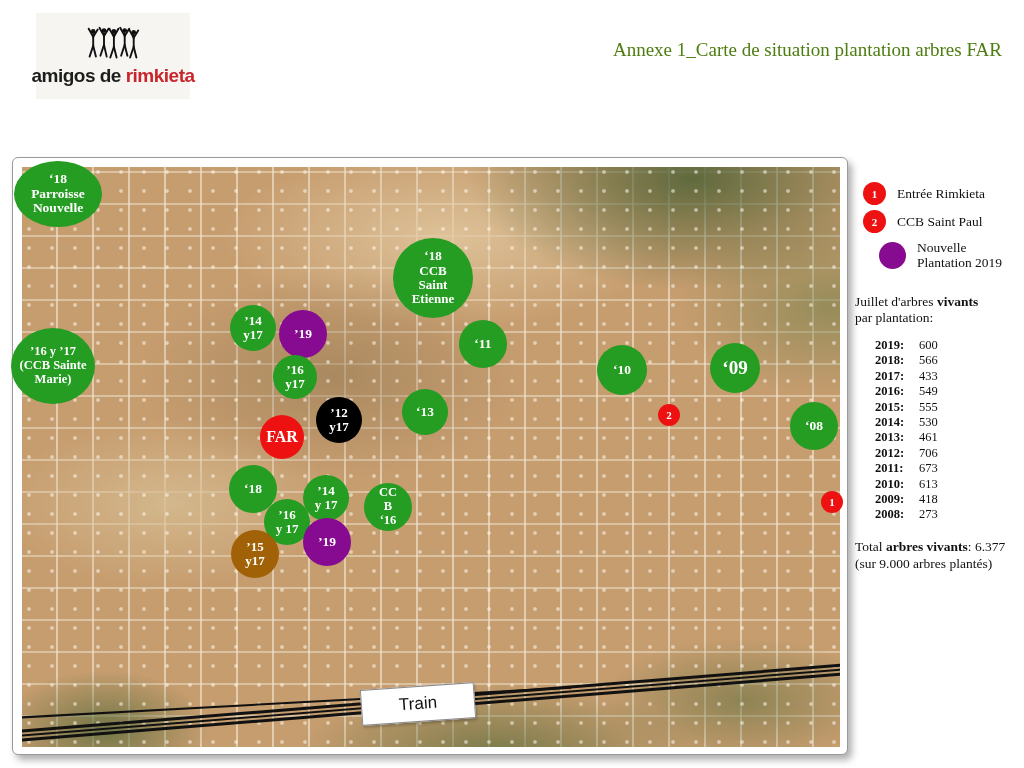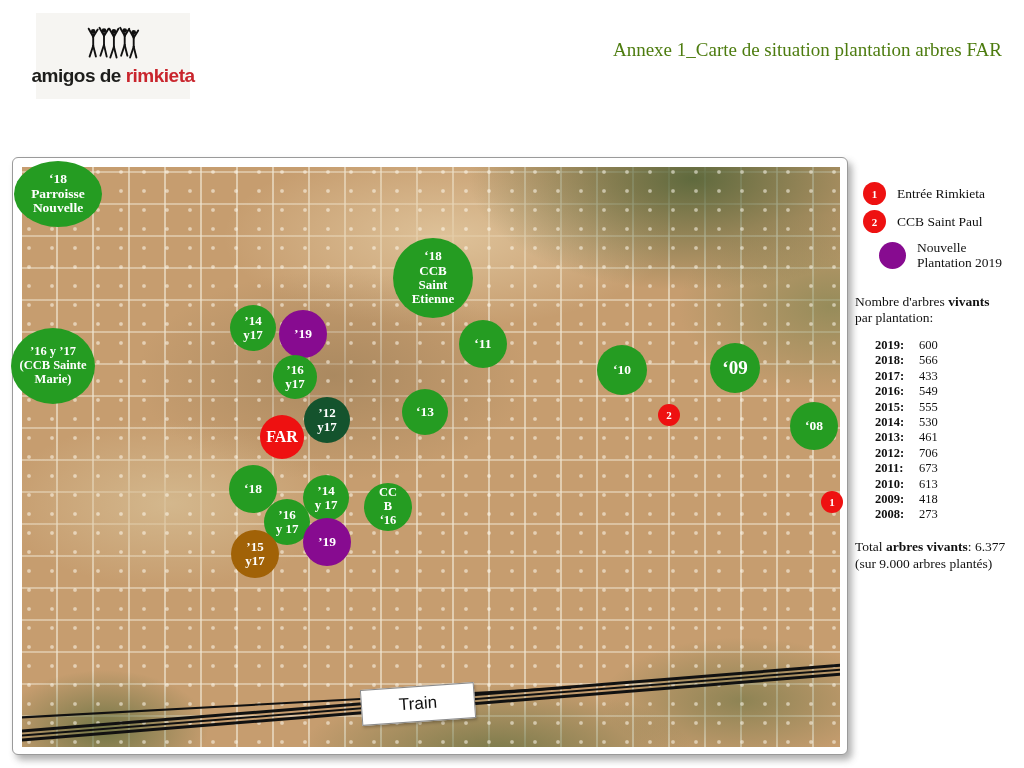--- a/index.html
+++ b/index.html
@@ -147,21 +147,21 @@
           <div>’14</div>
           <div>y17</div>
         </div>
         <div class="marker" style="background: rgb(135, 11, 144); left: 257px; top: 143px; width: 48px; height: 48px; font-size: 13.5px;">
           <div>’19</div>
         </div>
         <div class="marker" style="background: rgb(37, 156, 34); left: 251px; top: 188px; width: 44px; height: 44px; font-size: 13px;">
           <div>’16</div>
           <div>y17</div>
         </div>
-        <div class="marker" style="background: #14532d; left: 282px; top: 230px; width: 46px; height: 46px; font-size: 13px;">
+        <div class="marker" style="background: #000000; left: 294px; top: 230px; width: 46px; height: 46px; font-size: 13px;">
           <div>’12</div>
           <div>y17</div>
         </div>
         <div class="marker" style="background: rgb(37, 156, 34); left: 380px; top: 222px; width: 46px; height: 46px; font-size: 13.5px;">
           <div>‘13</div>
         </div>
         <div class="marker" style="background: rgb(37, 156, 34); left: 437px; top: 153px; width: 48px; height: 48px; font-size: 13.5px;">
           <div>‘11</div>
         </div>
         <div class="marker" style="background: rgb(37, 156, 34); left: 575px; top: 178px; width: 50px; height: 50px; font-size: 13.5px;">
@@ -219,21 +219,21 @@
     </div>
     <div class="leg-row" style="margin-top:7px;margin-left:16px;">
       <div class="leg-dot big" style="background: rgb(135, 11, 144);"></div>
       <div class="leg-label">
         <div>Nouvelle</div>
         <div>Plantation 2019</div>
       </div>
     </div>
 
     <div class="counts-title">
-      <span>Nombre d'arbres </span><b>vivants</b><br>
+      <span>Juillet d'arbres </span><b>vivants</b><br>
       <span>par plantation:</span>
     </div>
 
     <div class="years-list">
         <div class="yr">
           <span class="yl">2019:</span>
           <span class="yv">600</span>
         </div>
         <div class="yr">
           <span class="yl">2018:</span>

